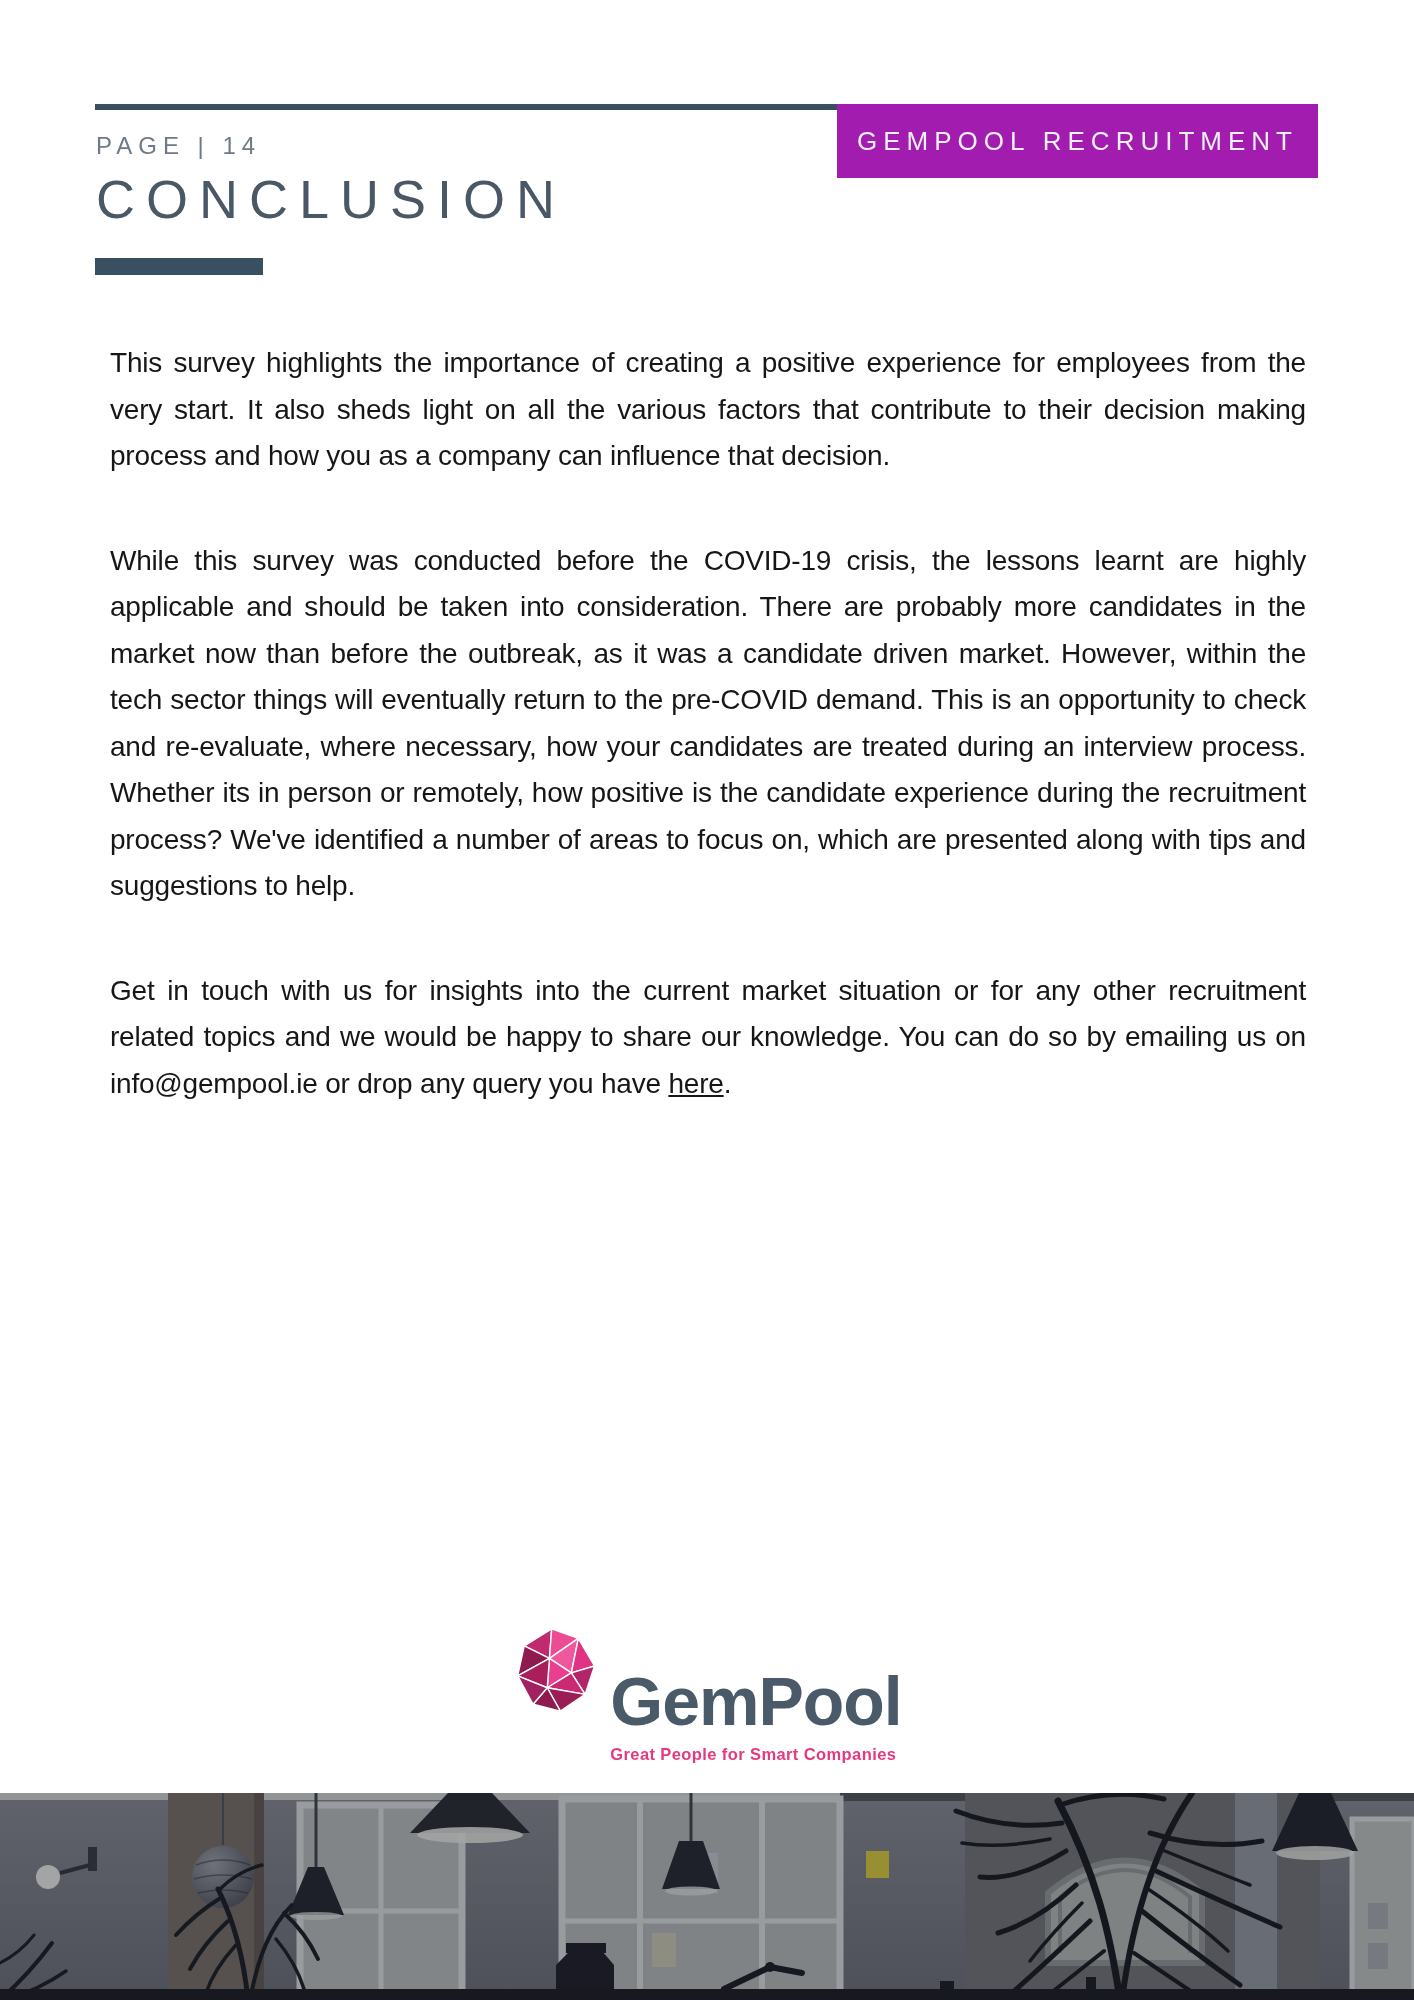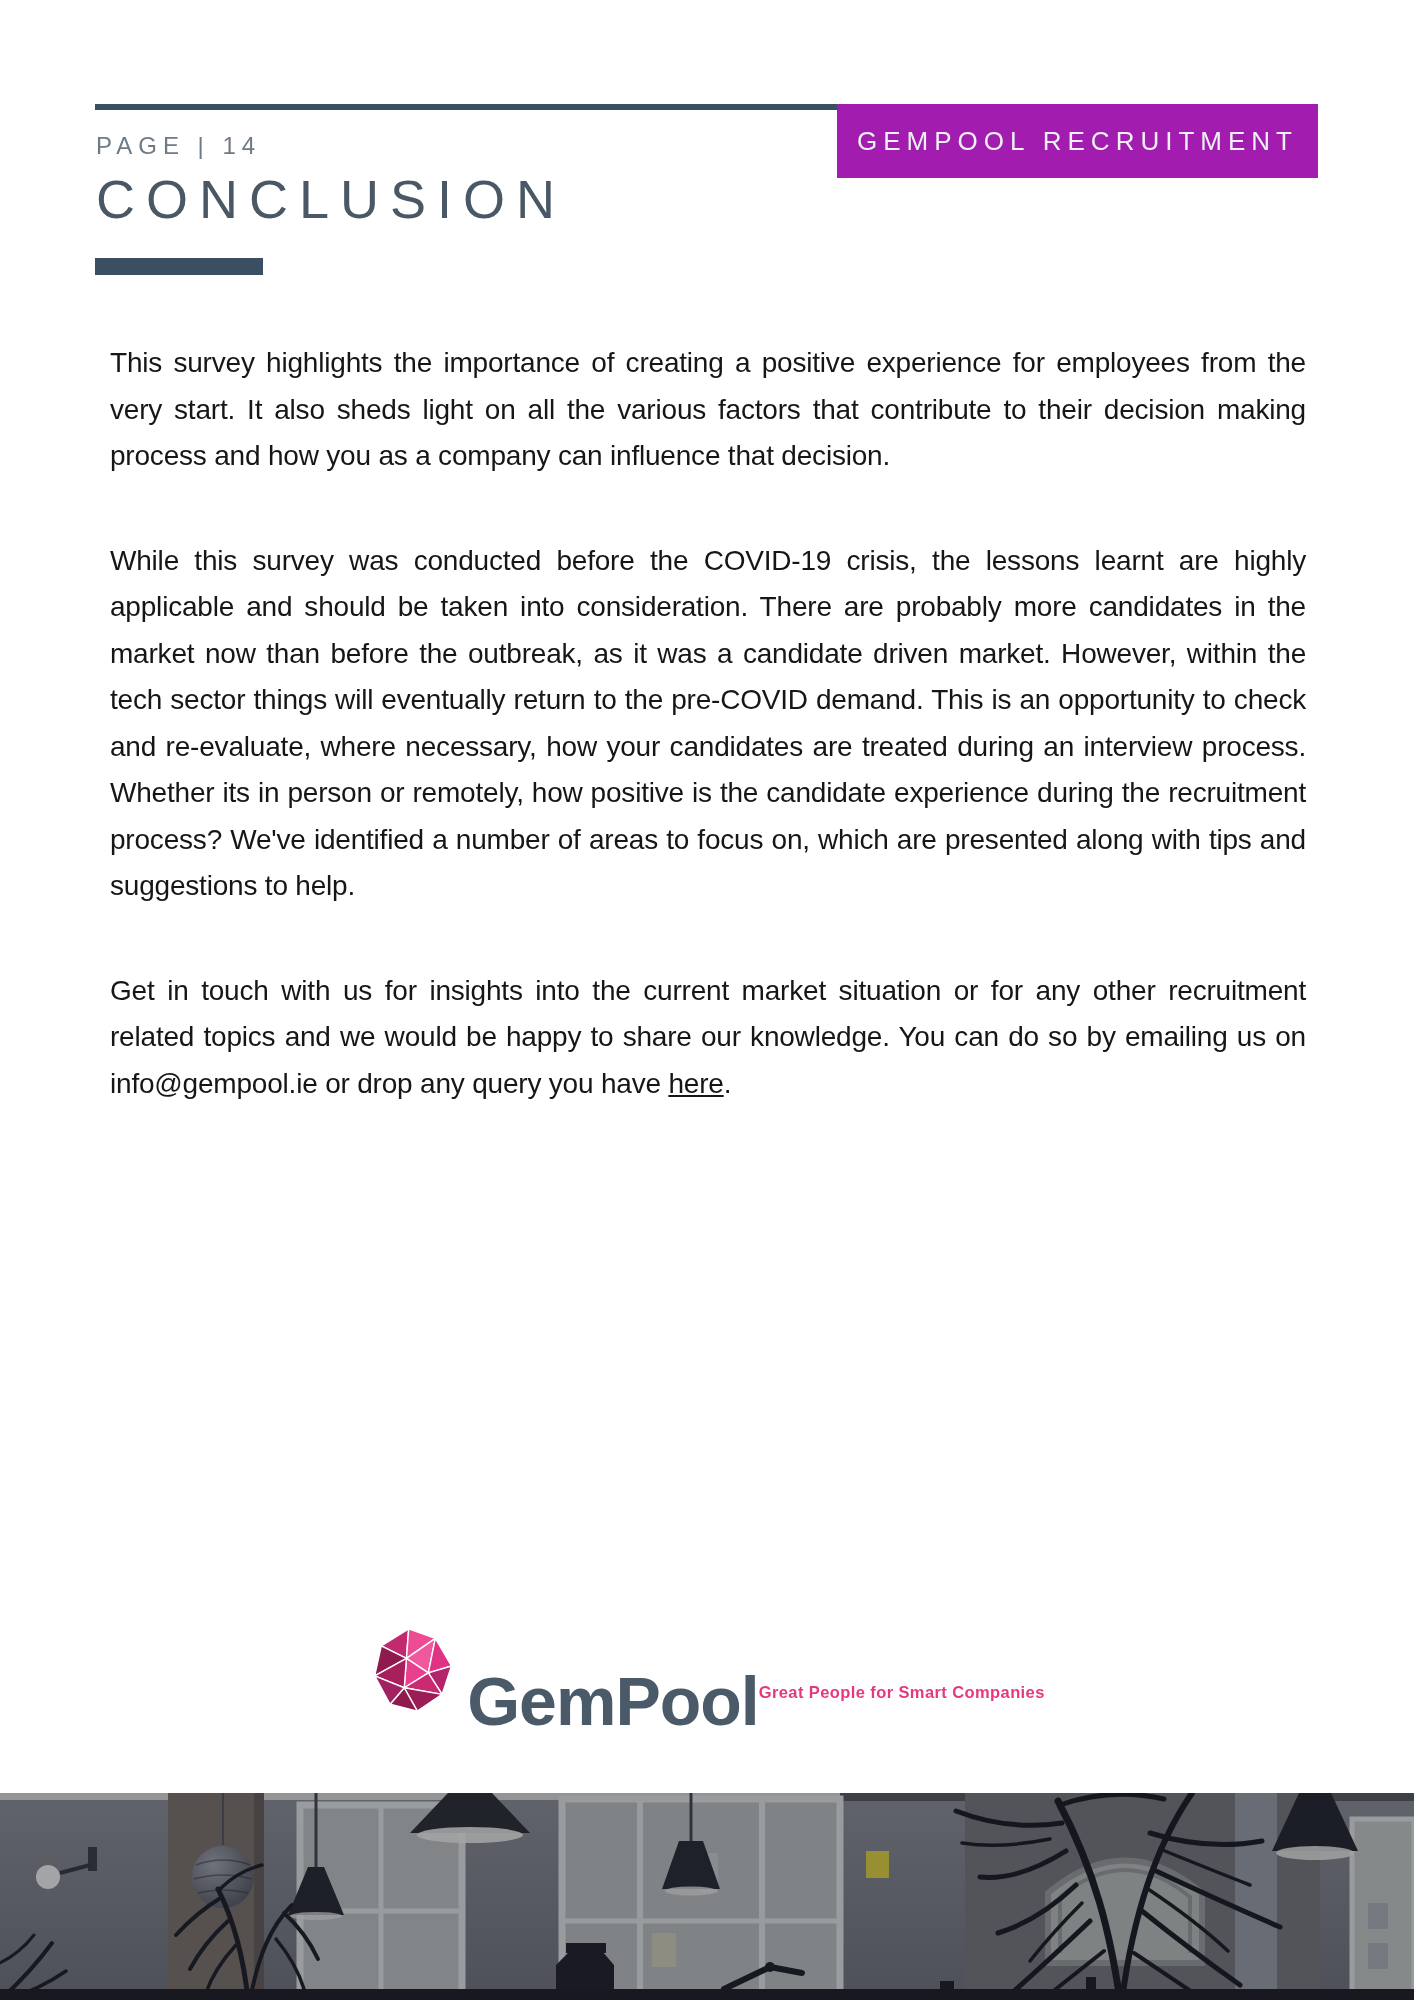--- a/index.html
+++ b/index.html
@@ -33,21 +33,21 @@
     letter-spacing:-0.2px;
   }
   .body-text p{margin:8px 0 58px 0;}
   .inline-link{color:#161616;text-decoration:underline;cursor:pointer;}
   
   .logo-block{
     position:absolute;left:0;top:1622px;width:100%;
     display:flex;justify-content:center;align-items:flex-start;
   }
   .gem{margin-right:10px;margin-top:2px;transform:rotate(-6deg);}
-  .logo-texts{display:flex;flex-direction:row;margin-top:48px;}
+  .logo-texts{display:flex;flex-direction:column;margin-top:48px;}
   .wordmark{
     font-size:68px;font-weight:700;color:#4a5a68;letter-spacing:-1px;line-height:62px;
   }
   .tagline{
     font-size:16.5px;font-weight:700;color:#e5397f;letter-spacing:0.4px;margin-top:13px;
   }
   
   .photo-strip{
     position:absolute;left:0;top:1793px;width:1414px;height:207px;overflow:hidden;
     background:#6f7176;

